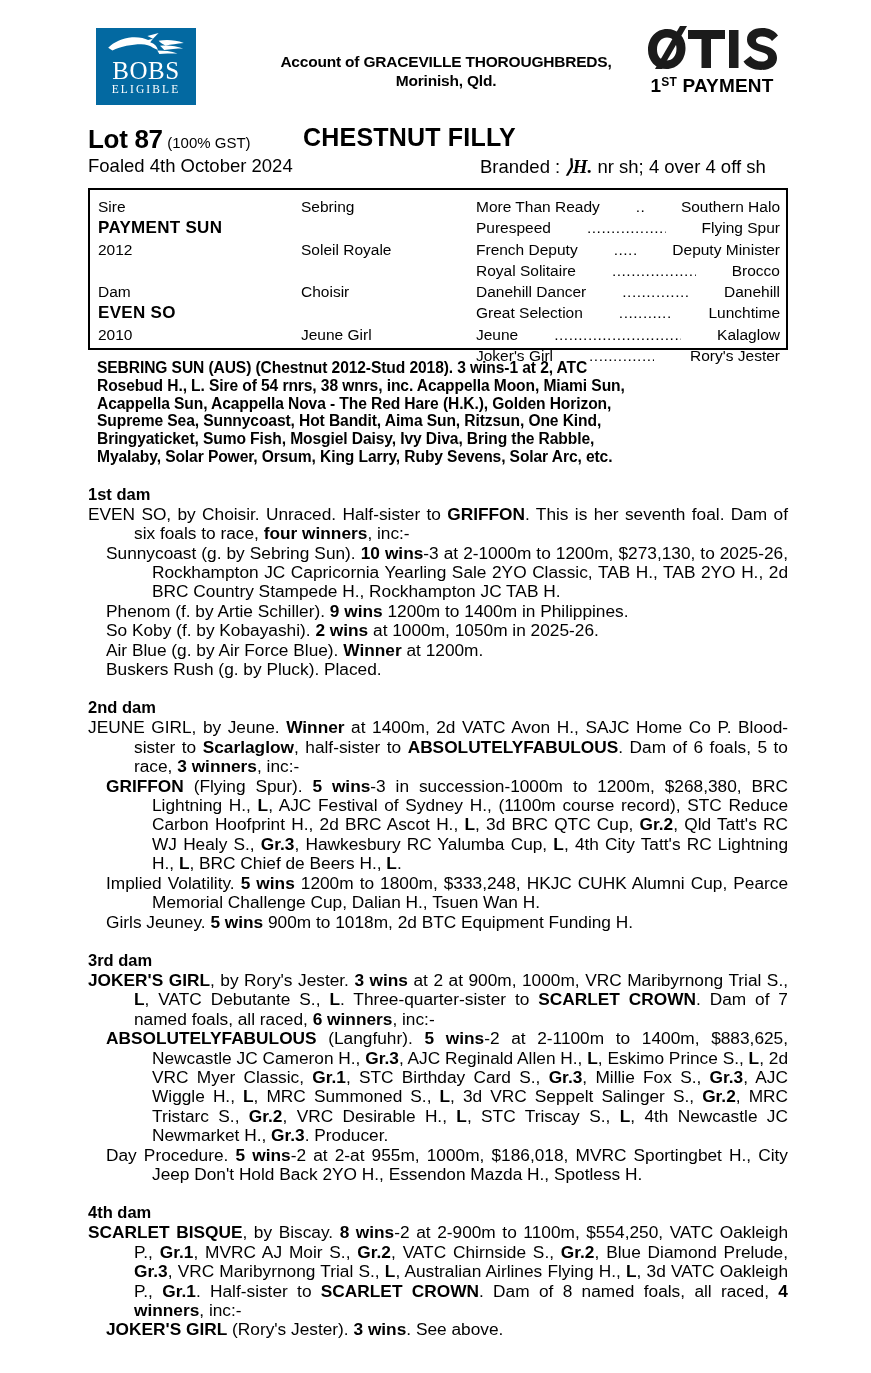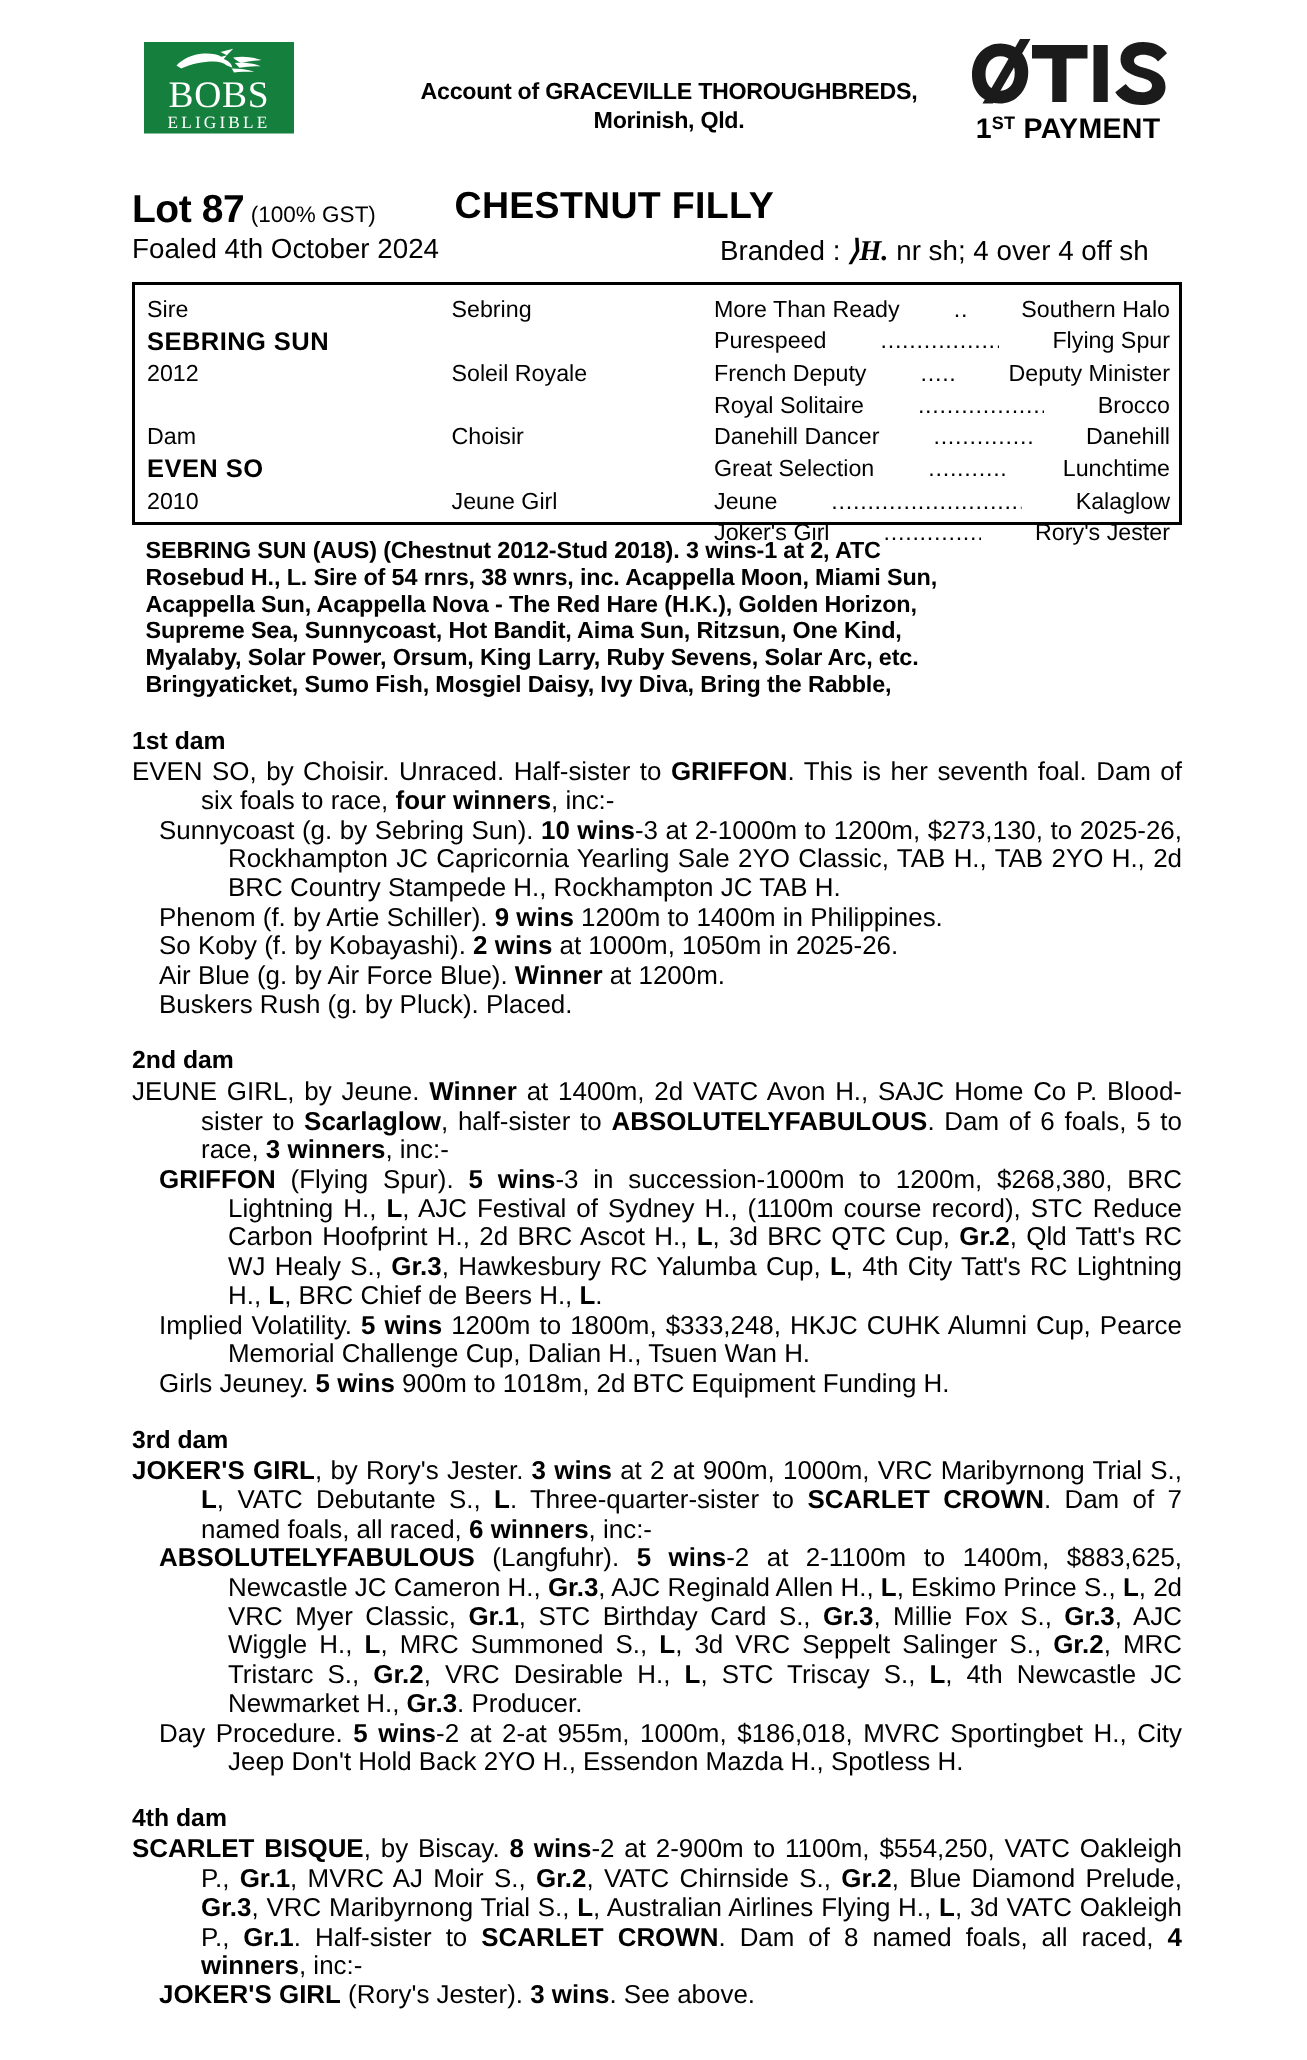--- a/index.html
+++ b/index.html
@@ -10,22 +10,22 @@
     font-family: "Liberation Sans", sans-serif;
     color: #000000;
     -webkit-font-smoothing: antialiased;
   }
   .page { position: relative; width: 871px; height: 1373px; padding: 0; box-sizing: border-box; }
 
   
   .header { position: relative; height: 98px; margin: 24px 83px 0 88px; }
   .bobs-logo {
     position: absolute; left: 8px; top: 4px;
-    width: 100px; height: 61px;
-    background: #15803d;
+    width: 100px; height: 77px;
+    background: #0369a1;
     display: flex; flex-direction: column;
     align-items: center; justify-content: flex-start;
     overflow: hidden;
   }
   .bobs-horse { width: 86px; height: 28px; display:block; margin-top: 3px; }
   .bobs-word {
     color:#ffffff; font-family:"Liberation Serif", serif;
     font-size: 25px; line-height: 25px; letter-spacing: 0.5px; font-weight: 400;
     margin-top: -1px;
   }
@@ -149,21 +149,21 @@
   </div>
 
   <div class="foaledline">
     <span>Foaled 4th October 2024</span>
     <span class="branded"><span>Branded :</span> <span class="brandsym">⟩<i>H</i>.</span> <span>nr sh; 4 over 4 off sh</span></span>
   </div>
 
   <div class="ped">
     <div class="ped-col ped-c1" id="pcol1">
         <div>Sire</div>
-        <div class="b">SEBRING SUN</div>
+        <div class="b">PAYMENT SUN</div>
         <div>2012</div>
         <div class=" ped-blank">x</div>
         <div>Dam</div>
         <div class="b">EVEN SO</div>
         <div>2010</div>
         <div class=" ped-blank">x</div>
       </div>
     <div class="ped-col ped-c2" id="pcol2">
         <div>Sebring</div>
         <div class="ped-blank">x</div>
@@ -216,22 +216,22 @@
           <span class="r">Rory's Jester</span>
         </div>
       </div>
   </div>
 
   <div class="sirepara" id="sirepara">
       <span>SEBRING SUN (AUS) (Chestnut 2012-Stud 2018). 3 wins-1 at 2, ATC</span>
       <span>Rosebud H., L. Sire of 54 rnrs, 38 wnrs, inc. Acappella Moon, Miami Sun,</span>
       <span>Acappella Sun, Acappella Nova - The Red Hare (H.K.), Golden Horizon,</span>
       <span>Supreme Sea, Sunnycoast, Hot Bandit, Aima Sun, Ritzsun, One Kind,</span>
+      <span>Bringyaticket, Sumo Fish, Mosgiel Daisy, Ivy Diva, Bring the Rabble,</span>
       <span>Myalaby, Solar Power, Orsum, King Larry, Ruby Sevens, Solar Arc, etc.</span>
-      <span>Bringyaticket, Sumo Fish, Mosgiel Daisy, Ivy Diva, Bring the Rabble,</span>
     </div>
 
   <div id="sections">
       <div class="section">
         <div class="sec-title">1st dam</div>
         <p class="entry hang0"><span>EVEN SO, by Choisir. Unraced. Half-sister to </span><b>GRIFFON</b><span>. This is her seventh foal. Dam of six foals to race, </span><b>four winners</b><span>, inc:-</span></p>
         <p class="entry hang1"><span>Sunnycoast (g. by Sebring Sun). </span><b>10 wins</b><span>-3 at 2-1000m to 1200m, $273,130, to 2025-26, Rockhampton JC Capricornia Yearling Sale 2YO Classic, TAB H., TAB 2YO H., 2d BRC Country Stampede H., Rockhampton JC TAB H.</span></p>
         <p class="entry hang1"><span>Phenom (f. by Artie Schiller). </span><b>9 wins</b><span> 1200m to 1400m in Philippines.</span></p>
         <p class="entry hang1"><span>So Koby (f. by Kobayashi). </span><b>2 wins</b><span> at 1000m, 1050m in 2025-26.</span></p>
         <p class="entry hang1"><span>Air Blue (g. by Air Force Blue). </span><b>Winner</b><span> at 1200m.</span></p>

